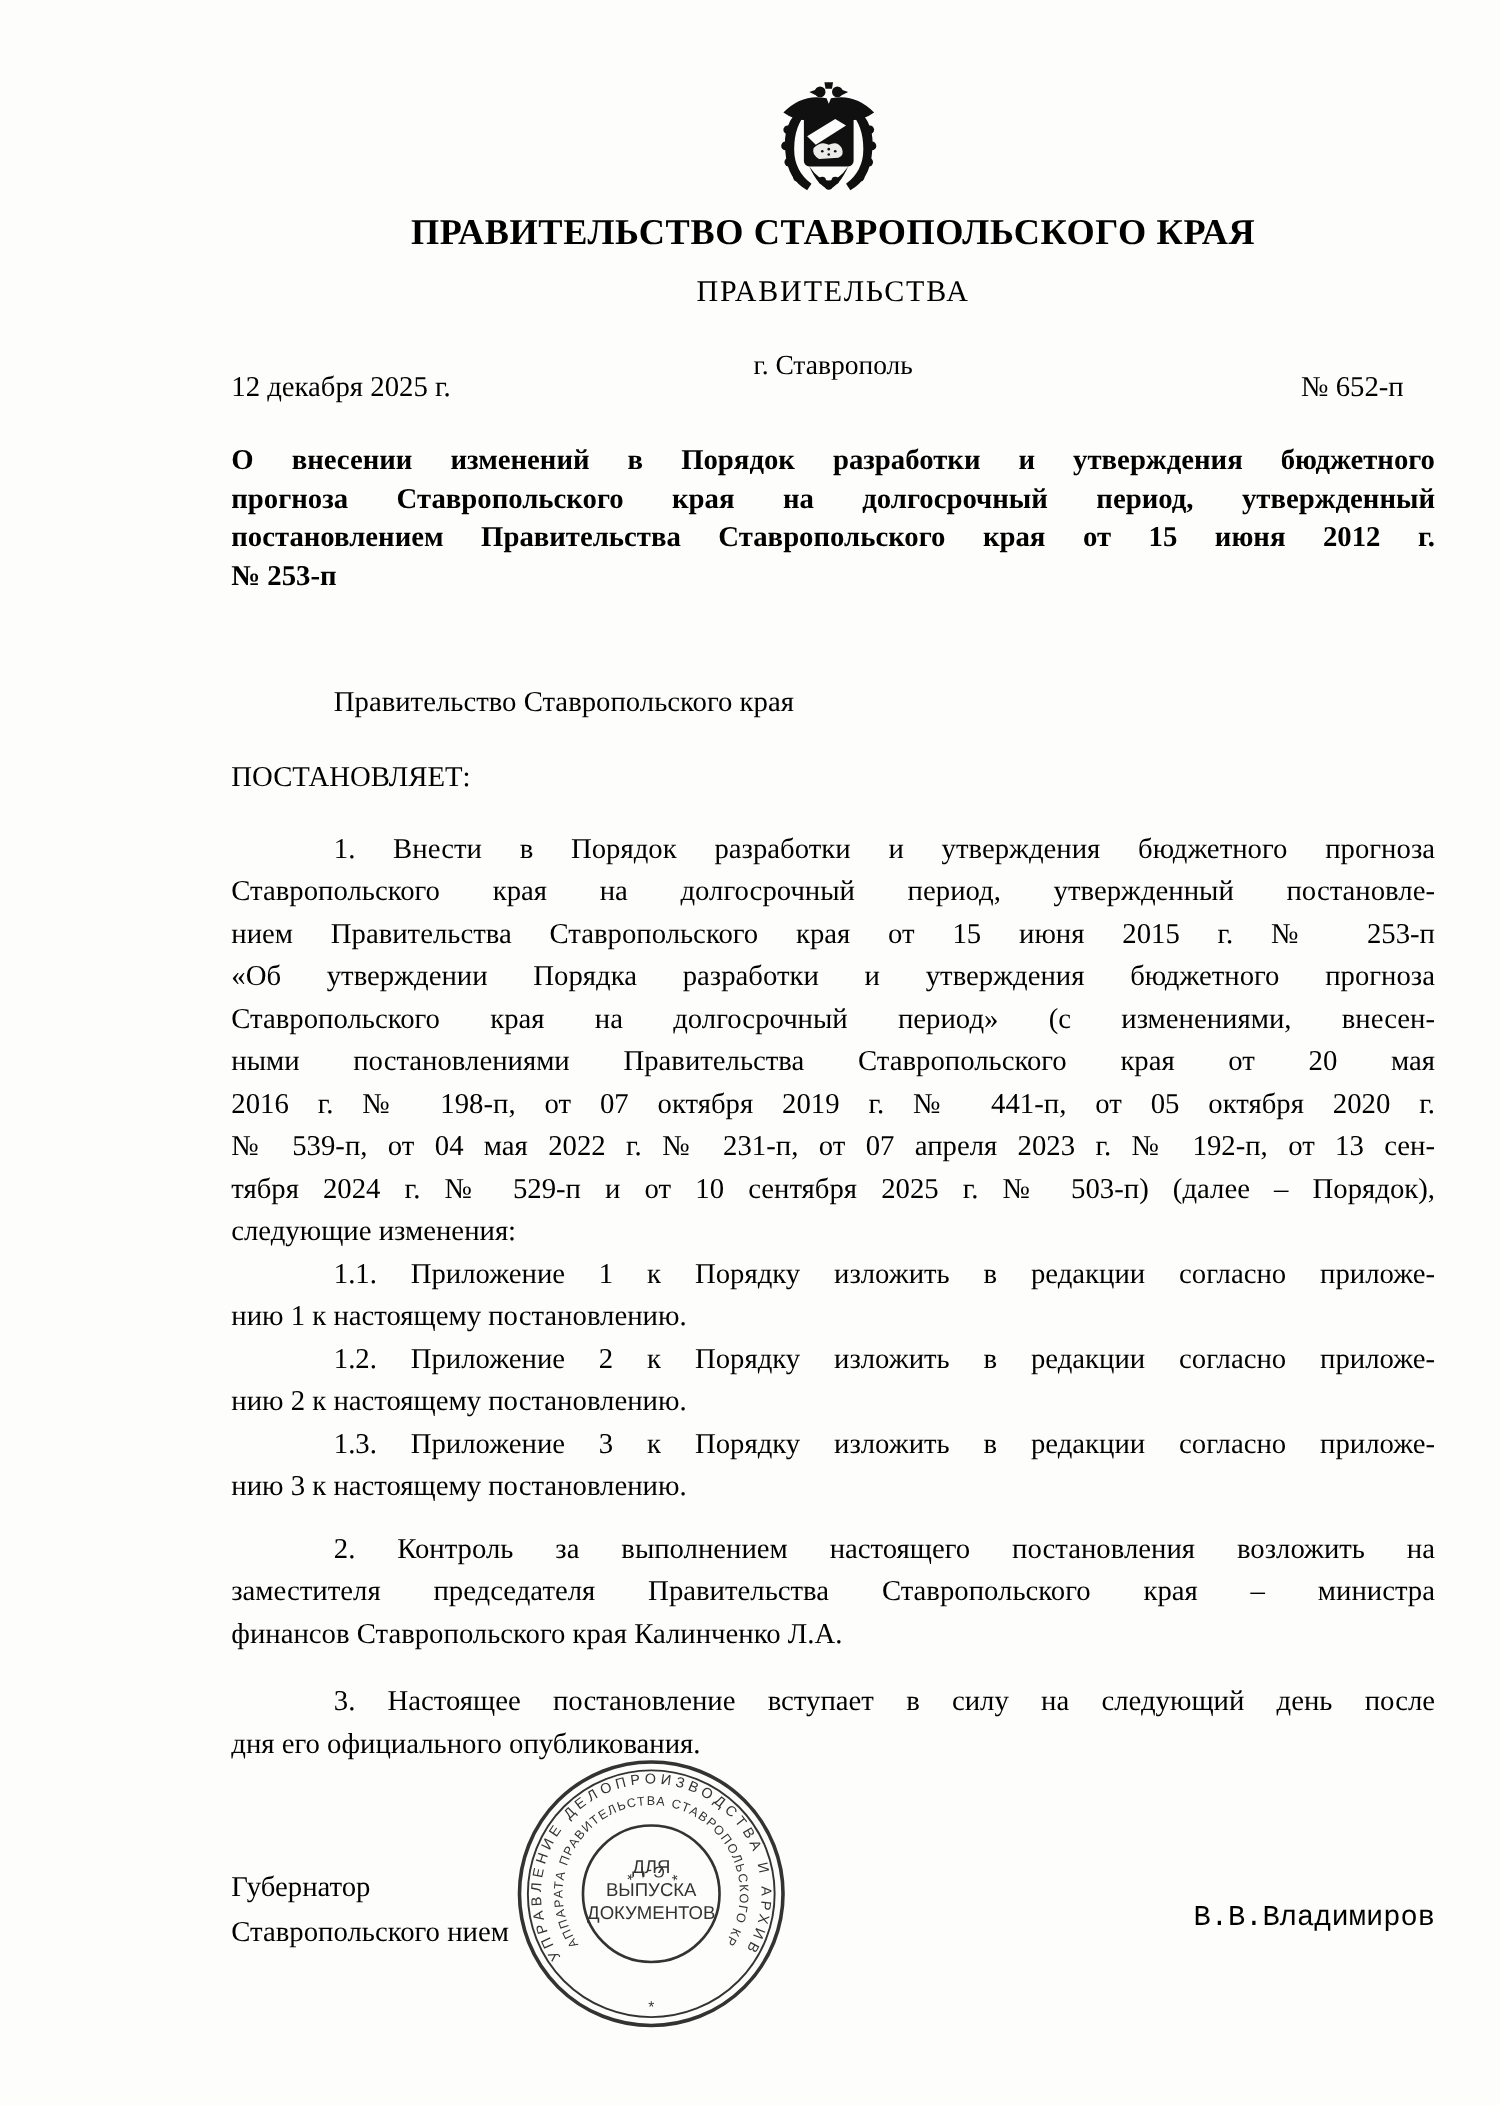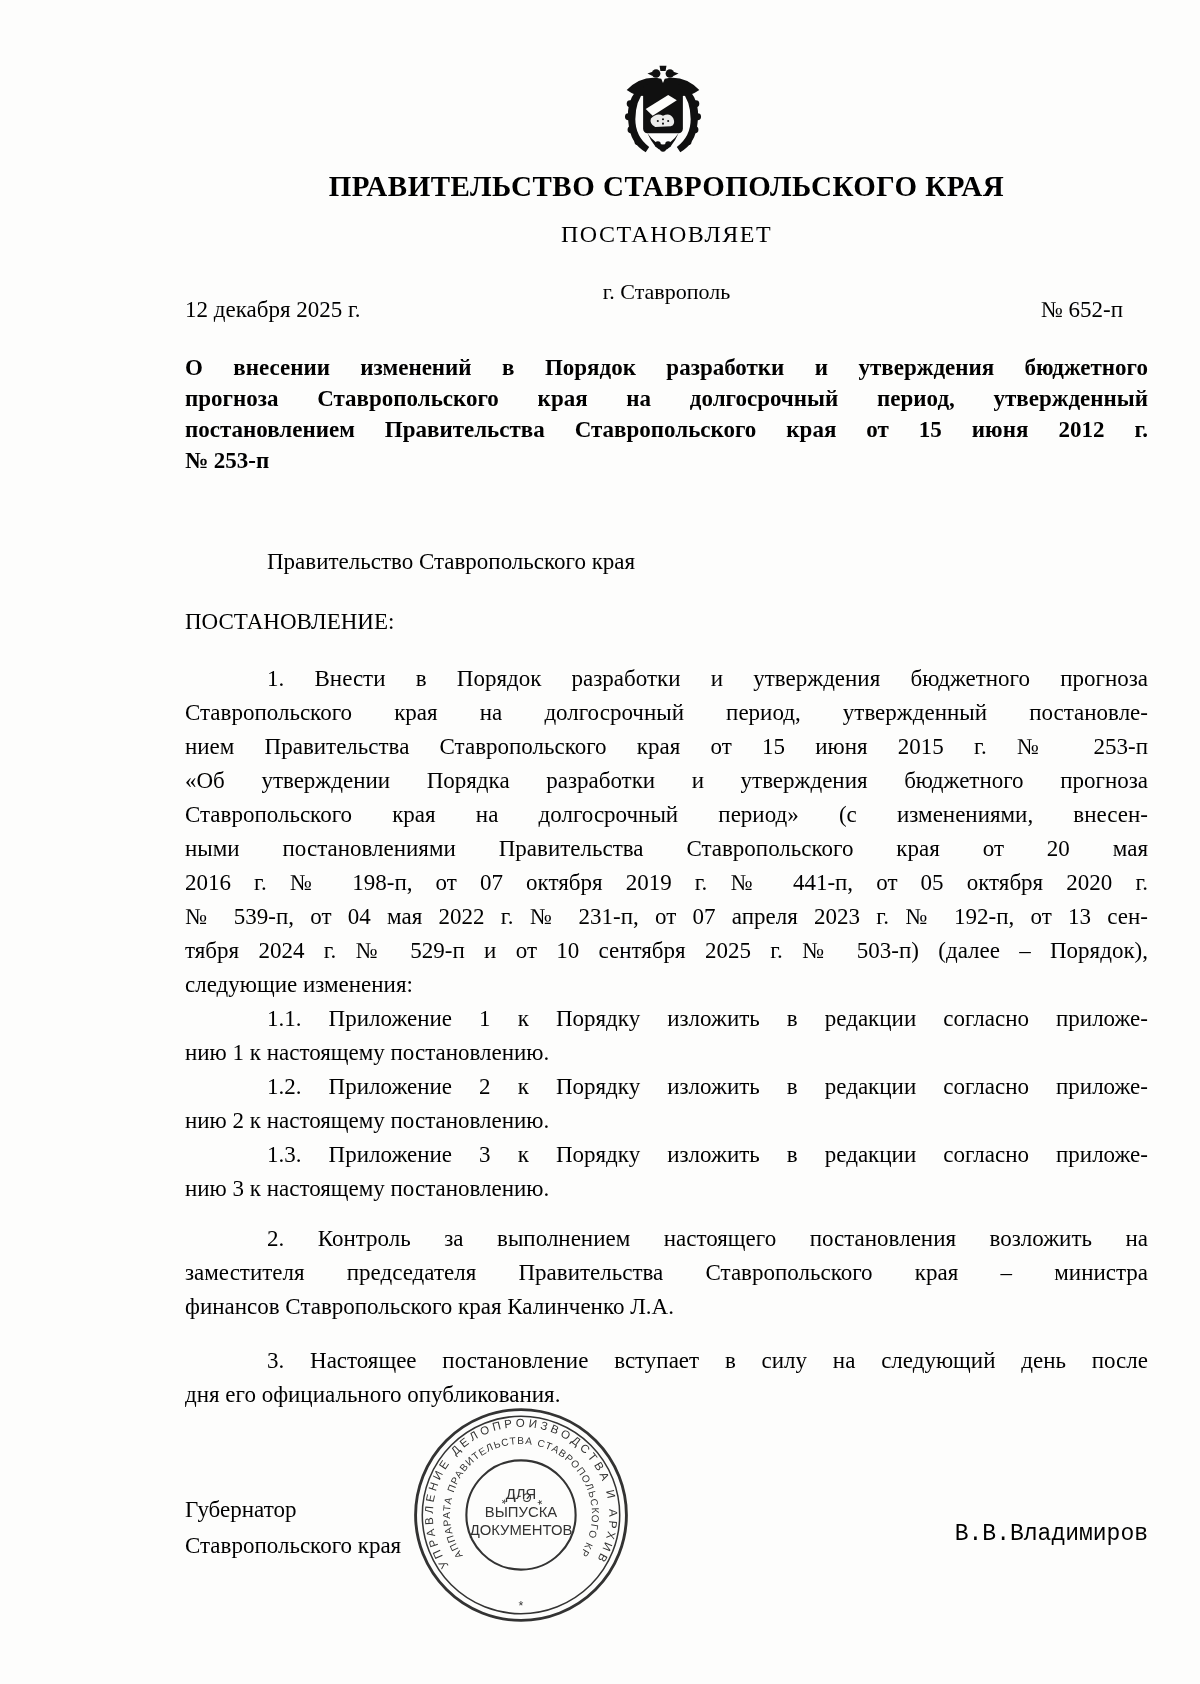--- a/index.html
+++ b/index.html
@@ -73,37 +73,37 @@
     </g>
     <g fill="#101010">
       <circle cx="44" cy="66" r="1.2"></circle>
         <circle cx="50" cy="64" r="1.2"></circle>
       <circle cx="56" cy="66" r="1.2"></circle>
         <circle cx="50" cy="69" r="1.2"></circle>
     </g>
   </svg>
 
   <div class="abs org-title">ПРАВИТЕЛЬСТВО СТАВРОПОЛЬСКОГО КРАЯ</div>
-  <div class="abs doc-type">ПОСТАНОВЛЯЕТ</div>
+  <div class="abs doc-type">ПРАВИТЕЛЬСТВА</div>
   <div class="abs city">г. Ставрополь</div>
 
   <div class="abs date-row">
     <span class="date">12 декабря 2025 г.</span>
     <span class="number">№ 652-п</span>
   </div>
 
   <div class="abs subject para">
       <div class="tline">О внесении изменений в Порядок разработки и утверждения бюджетного</div>
       <div class="tline">прогноза Ставропольского края на долгосрочный период, утвержденный</div>
       <div class="tline">постановлением Правительства Ставропольского края от 15 июня 2012 г.</div>
       <div class="tline tlast">№ 253-п</div>
     </div>
 
   <div class="abs preamble">Правительство Ставропольского края</div>
-  <div class="abs resolves">ПОСТАНОВЛЕНИЕ:</div>
+  <div class="abs resolves">ПОСТАНОВЛЯЕТ:</div>
 
   <div class="abs body-col">
     <div class="para indent">
         <div class="tline">1. Внести в Порядок разработки и утверждения бюджетного прогноза</div>
         <div class="tline">Ставропольского края на долгосрочный период, утвержденный постановле-</div>
         <div class="tline">нием Правительства Ставропольского края от 15 июня 2015 г. № 253-п</div>
         <div class="tline">«Об утверждении Порядка разработки и утверждения бюджетного прогноза</div>
         <div class="tline">Ставропольского края на долгосрочный период» (с изменениями, внесен-</div>
         <div class="tline">ными постановлениями Правительства Ставропольского края от 20 мая</div>
         <div class="tline">2016 г. № 198-п, от 07 октября 2019 г. № 441-п, от 05 октября 2020 г.</div>
@@ -129,21 +129,21 @@
         <div class="tline tlast">финансов Ставропольского края Калинченко Л.А.</div>
       </div>
     <div class="para indent gap20">
         <div class="tline">3. Настоящее постановление вступает в силу на следующий день после</div>
         <div class="tline tlast">дня его официального опубликования.</div>
       </div>
   </div>
 
   <div class="abs sig-position">
     <div>Губернатор</div>
-    <div>Ставропольского края</div>
+    <div>Ставропольского нием</div>
   </div>
   <div class="abs sig-name">В.В.Владимиров</div>
 
   <svg class="abs stamp" viewBox="0 0 240 240">
     <defs>
       <path id="outerArc" d="M 44.6,172.8 A 92,92 0 1 1 195.4,172.8" fill="none"></path>
       <path id="innerArc" d="M 59.4,162.4 A 74,74 0 1 1 180.6,162.4" fill="none"></path>
       <path id="botArc" d="M 187.7,144.6 A 72,72 0 0 0 52.3,144.6" fill="none"></path>
     </defs>
     <g fill="none" stroke="#222222">

